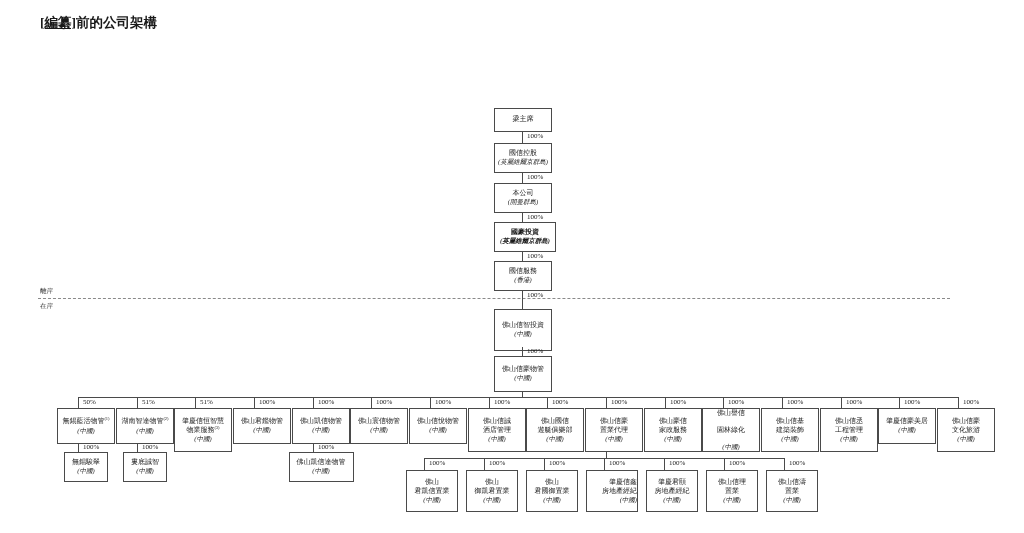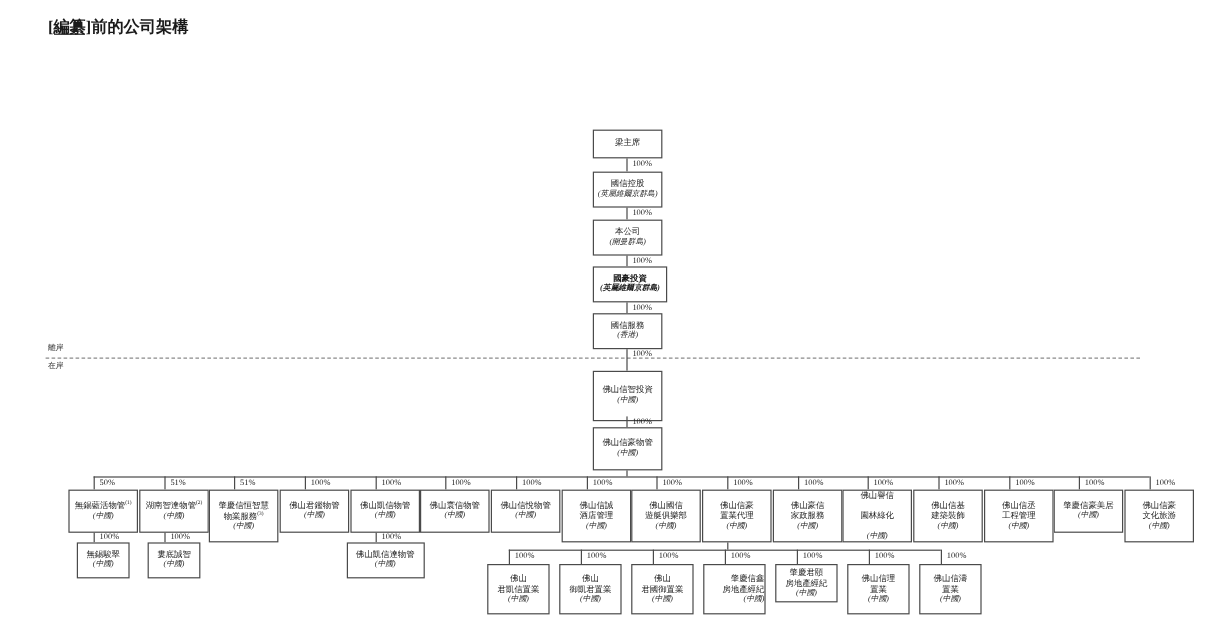--- a/index.html
+++ b/index.html
@@ -178,21 +178,21 @@
       </div>
       <div class="vline" style="left: 604px; top: 458px; height: 12px;"></div>
       <div class="pct" style="left: 609px; top: 460px;">100%</div>
       <div class="box" style="left: 586px; top: 470px; width: 52px; height: 42px; align-items: flex-end;">
         <div class="bname">肇慶信鑫</div>
         <div class="bname">房地產經紀</div>
         <div class="breg">(中國)</div>
       </div>
       <div class="vline" style="left: 664px; top: 458px; height: 12px;"></div>
       <div class="pct" style="left: 669px; top: 460px;">100%</div>
-      <div class="box" style="left: 646px; top: 470px; width: 52px; height: 32px;">
+      <div class="box" style="left: 646px; top: 470px; width: 52px; height: 42px;">
         <div class="bname">肇慶君頤</div>
         <div class="bname">房地產經紀</div>
         <div class="breg">(中國)</div>
       </div>
       <div class="vline" style="left: 724px; top: 458px; height: 12px;"></div>
       <div class="pct" style="left: 729px; top: 460px;">100%</div>
       <div class="box" style="left: 706px; top: 470px; width: 52px; height: 42px;">
         <div class="bname">佛山信理</div>
         <div class="bname">置業</div>
         <div class="breg">(中國)</div>

